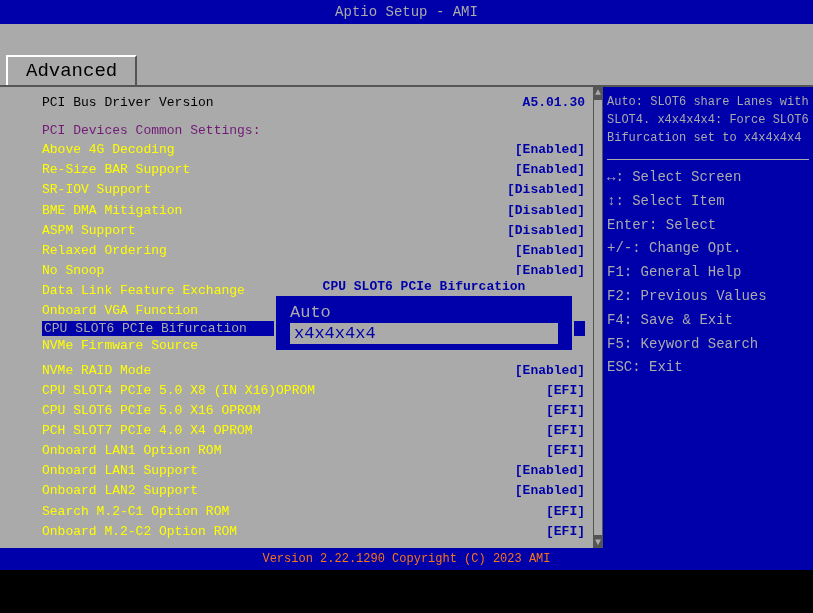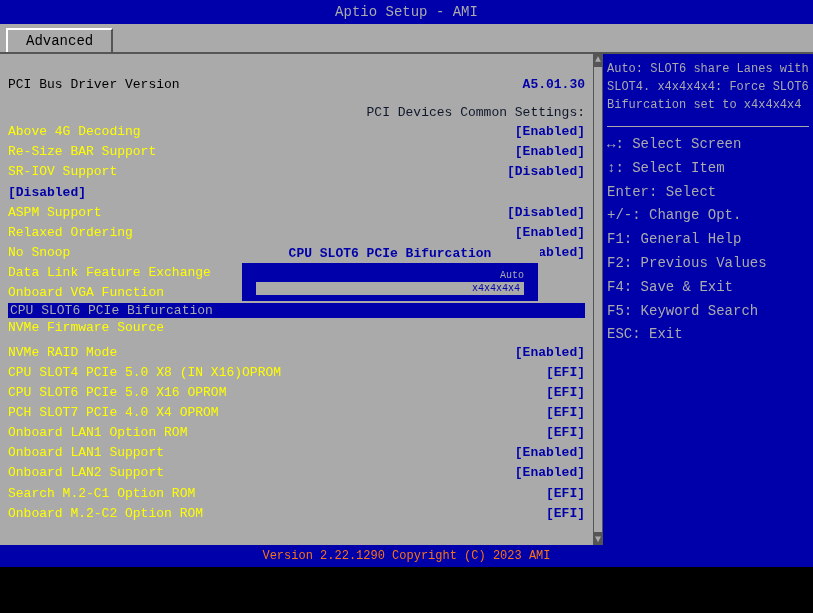--- a/index.html
+++ b/index.html
@@ -31,54 +31,56 @@
       background: #aaaaaa;
       display: flex;
       padding: 4px 0 0 6px;
     }
     .tab {
       background: #aaaaaa;
       color: #000;
       padding: 3px 18px;
       border: 2px solid #555;
       border-bottom: none;
-      font-size: 14px;
+      font-size: 19px;
       font-family: 'Courier New', Courier, monospace;
+      margin-top: 27px;
     }
     .tab.active {
       background: #aaaaaa;
       color: #000;
       border-top: 2px solid #fff;
       border-left: 2px solid #fff;
       border-right: 2px solid #555;
     }
     
     .main {
       flex: 1;
       display: flex;
       flex-direction: row;
       border-top: 2px solid #555;
     }
     
     .content {
       flex: 1;
       background: #aaaaaa;
-      padding: 21px 8px;
+      padding: 6px 8px;
       position: relative;
       overflow: hidden;
+      margin-left: 34px;
     }
     .content-row {
       display: flex;
       justify-content: space-between;
       color: #000;
       line-height: 1.55;
     }
     .content-row .label { color: #000; }
     .content-row .value { color: #0000aa; font-weight: bold; }
-    .section-title { color: #0f172a; margin: 4px 0 2px 0; text-align: right; }
+    .section-title { color: #701a75; margin: 4px 0 2px 0; }
     .link-item { color: #ffff00; background: transparent; cursor: pointer; }
     .highlight-row {
       background: #0000aa;
       color: #aaaaaa;
       display: flex;
       justify-content: space-between;
       padding: 0 2px;
     }
     
     .help-panel {
@@ -131,22 +133,21 @@
       padding: 2px 0;
       font-size: 13px;
     }
     .popup-body {
       padding: 6px 14px;
     }
     .popup-item {
       color: #aaaaaa;
       padding: 1px 0;
       cursor: pointer;
-      font-size: 10px;
-      text-align: right;
+      font-size: 17px;
     }
     .popup-item.selected {
       background: #aaaaaa;
       color: #0000aa;
       padding: 1px 4px;
     }
     
     .footer {
       background: #0000aa;
       color: #f97316;
@@ -189,20 +190,21 @@
       </div>
       <div class="content-row">
         <span class="link-item">Re-Size BAR Support</span>
         <span class="value">[Enabled]</span>
       </div>
       <div class="content-row">
         <span class="link-item">SR-IOV Support</span>
         <span class="value">[Disabled]</span>
       </div>
       <div class="content-row">
+        <span class="link-item">BME DMA Mitigation</span>
         <span class="value">[Disabled]</span>
       </div>
       <div class="content-row">
         <span class="link-item">ASPM Support</span>
         <span class="value">[Disabled]</span>
       </div>
       <div class="content-row">
         <span class="link-item">Relaxed Ordering</span>
         <span class="value">[Enabled]</span>
       </div>

